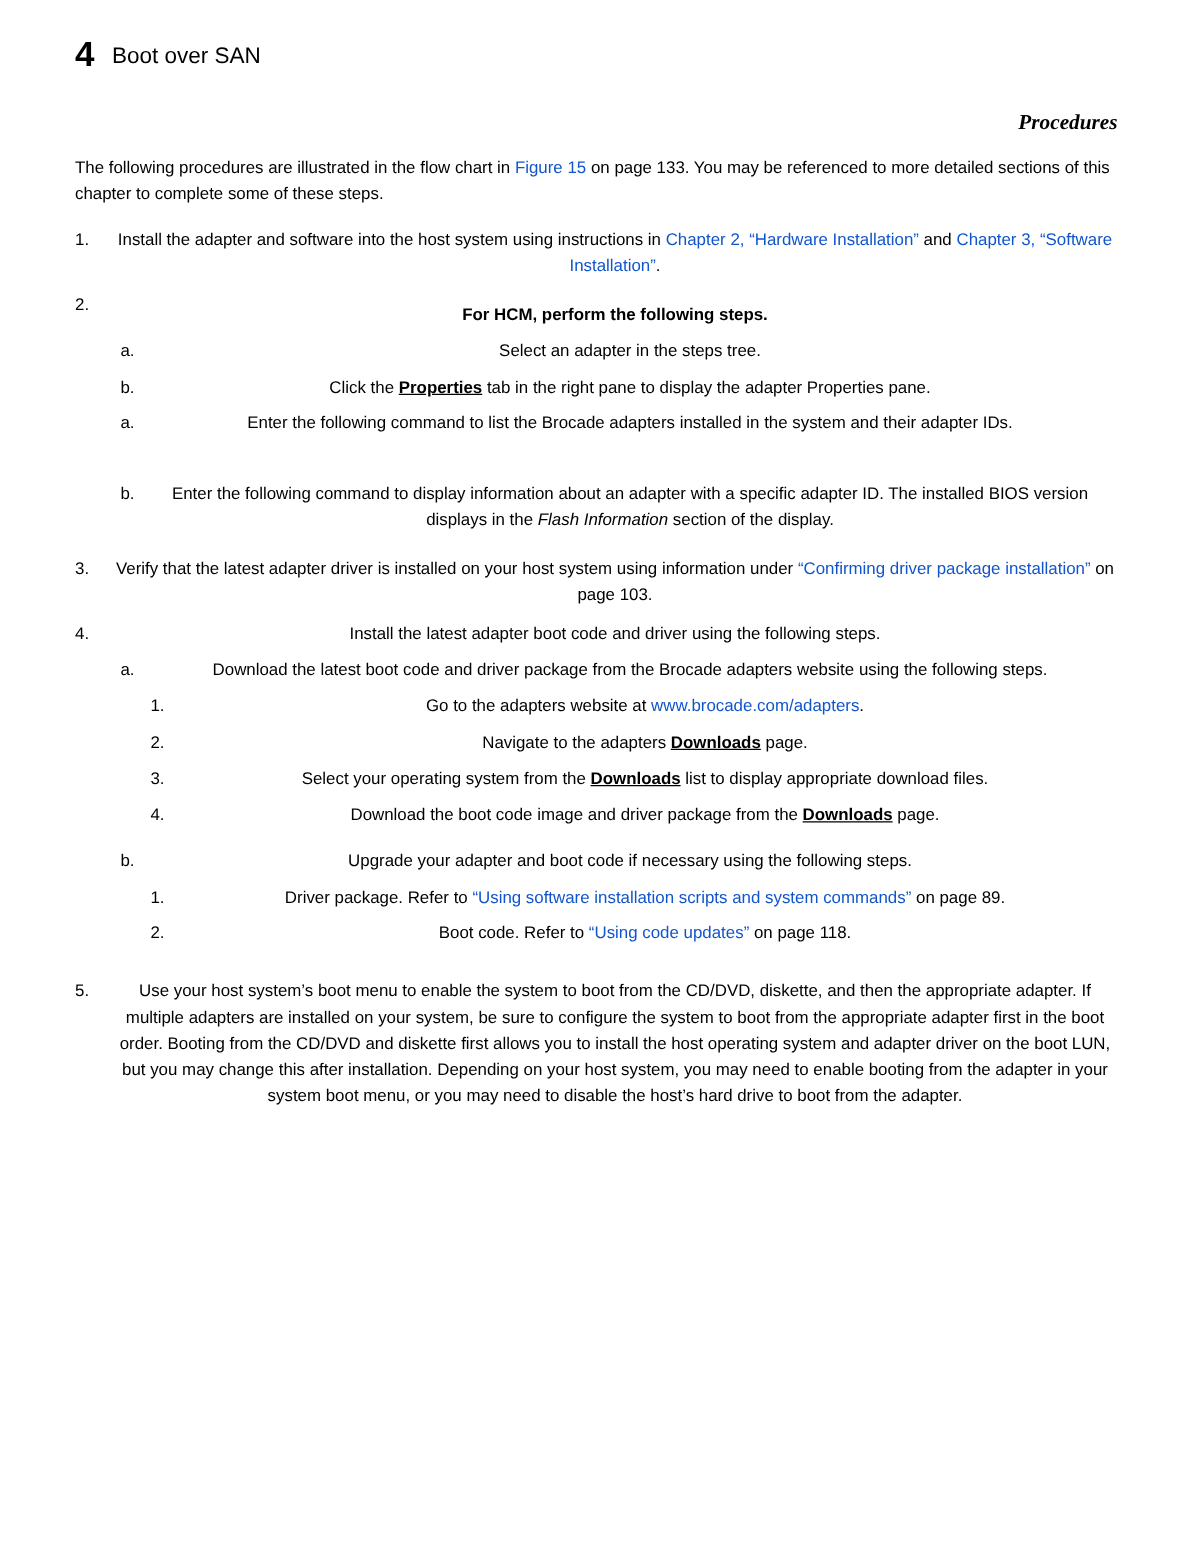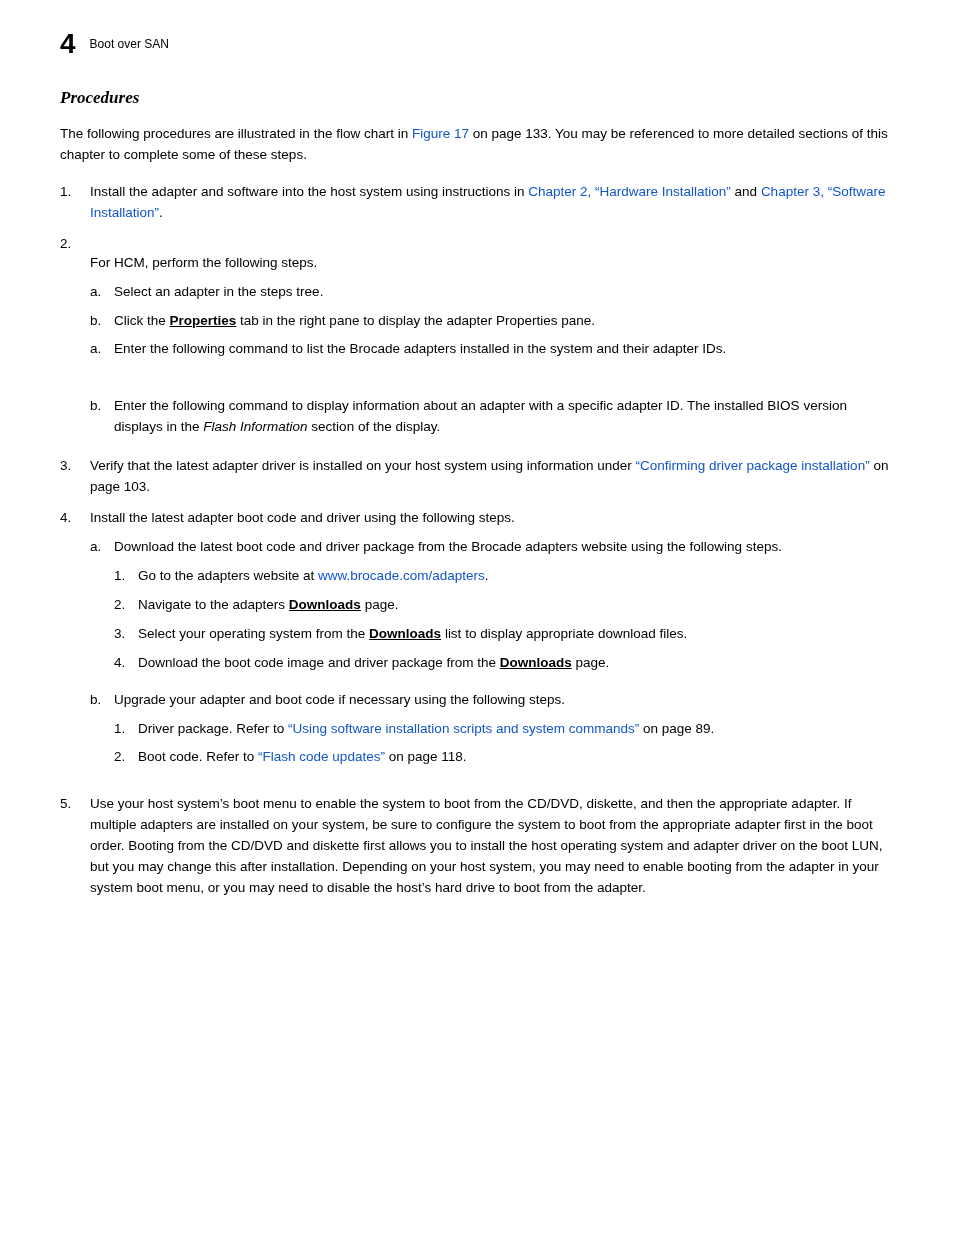--- a/index.html
+++ b/index.html
@@ -32,31 +32,32 @@
     }
 
     .chapter-num {
       font-size: 28px;
       font-weight: bold;
       margin-right: 14px;
       line-height: 1;
     }
 
     .chapter-title {
-      font-size: 12px;
+      font-size: 18px;
       color: #000;
     }
 
     .section-title {
       font-style: italic;
       font-size: 17px;
       font-weight: bold;
       color: #000;
       margin-bottom: 16px;
       font-family: Georgia, serif;
+      text-align: right;
     }
 
     .intro-text {
       margin-bottom: 16px;
       line-height: 1.55;
     }
 
     a, .link {
       color: #1155CC;
       text-decoration: none;
@@ -75,20 +76,21 @@
     }
 
     .main-list > li > .num {
       min-width: 30px;
       font-size: 13.5px;
       padding-top: 0;
     }
 
     .main-list > li > .content {
       flex: 1;
+      text-align: center;
     }
 
     .sub-list {
       list-style: none;
       padding: 0;
       margin: 8px 0 0 0;
     }
 
     .sub-list > li {
       display: flex;
@@ -120,22 +122,23 @@
     .sub-sub-list > li > .num {
       min-width: 24px;
       font-size: 13.5px;
     }
 
     .sub-sub-list > li > .content {
       flex: 1;
     }
 
     .for-label {
-      margin: 19px 0 4px 0;
-      line-height: 1.55;
+      margin: 8px 0 4px 0;
+      line-height: 1.55;
+      font-weight: bold;
     }
 
     .note-block {
       margin: 10px 0;
       line-height: 1.55;
     }
 
     strong, b {
       font-weight: bold;
       text-decoration: underline;
@@ -154,21 +157,21 @@
 <div class="page">
 
   <div class="header-line">
     <span class="chapter-num">4</span>
     <span class="chapter-title">Boot over SAN</span>
   </div>
 
   <div class="section-title">Procedures</div>
 
   <p class="intro-text">
-    The following procedures are illustrated in the flow chart in <a class="link" href="#">Figure 17</a> on page 133. You may be referenced to more detailed sections of this chapter to complete some of these steps.
+    The following procedures are illustrated in the flow chart in <a class="link" href="#">Figure 15</a> on page 133. You may be referenced to more detailed sections of this chapter to complete some of these steps.
   </p>
 
   <ol class="main-list">
 
     <li>
       <span class="num">1.</span>
       <div class="content">
         Install the adapter and software into the host system using instructions in <a class="link" href="#">Chapter 2, “Hardware Installation”</a> and <a class="link" href="#">Chapter 3, “Software Installation”</a>.
       </div>
     </li>
@@ -244,21 +247,21 @@
             <span class="alpha">b.</span>
             <div class="content">
               Upgrade your adapter and boot code if necessary using the following steps.
               <ul class="sub-sub-list">
                 <li>
                   <span class="num">1.</span>
                   <div class="content">Driver package. Refer to <a class="link" href="#">“Using software installation scripts and system commands”</a> on page 89.</div>
                 </li>
                 <li>
                   <span class="num">2.</span>
-                  <div class="content">Boot code. Refer to <a class="link" href="#">“Flash code updates”</a> on page 118.</div>
+                  <div class="content">Boot code. Refer to <a class="link" href="#">“Using code updates”</a> on page 118.</div>
                 </li>
               </ul>
             </div>
           </li>
         </ul>
       </div>
     </li>
 
     <li>
       <span class="num">5.</span>

